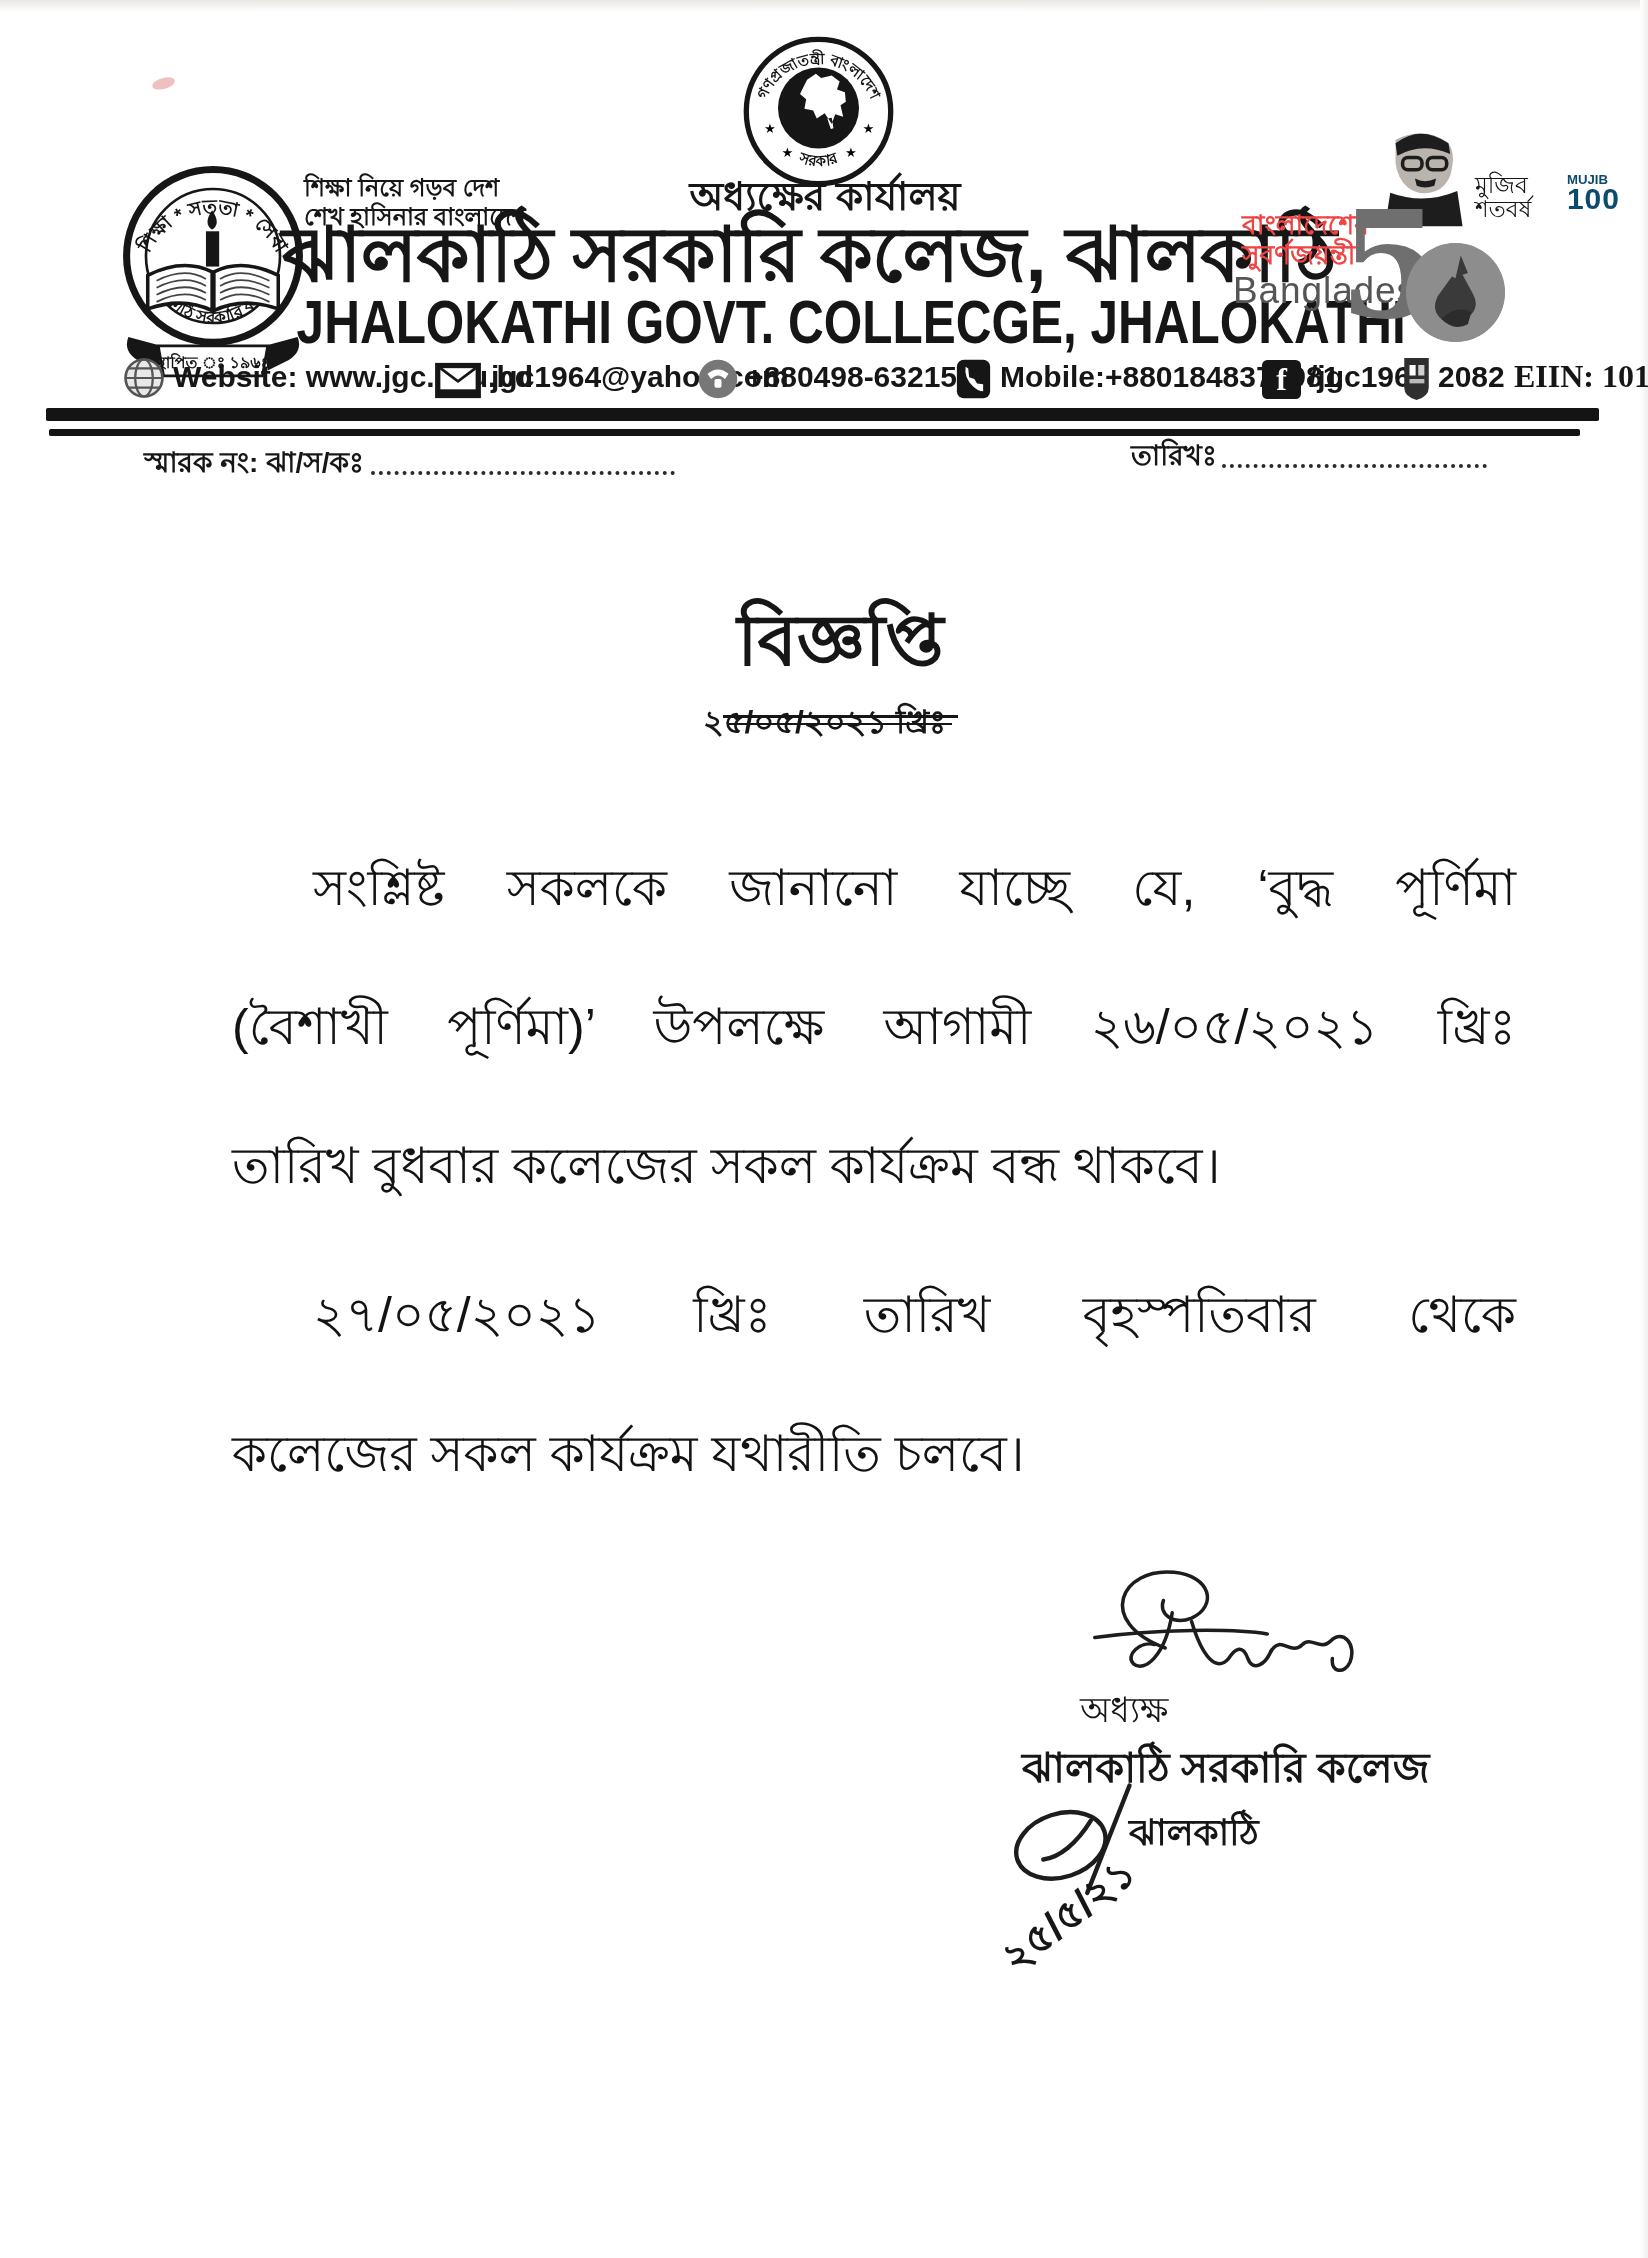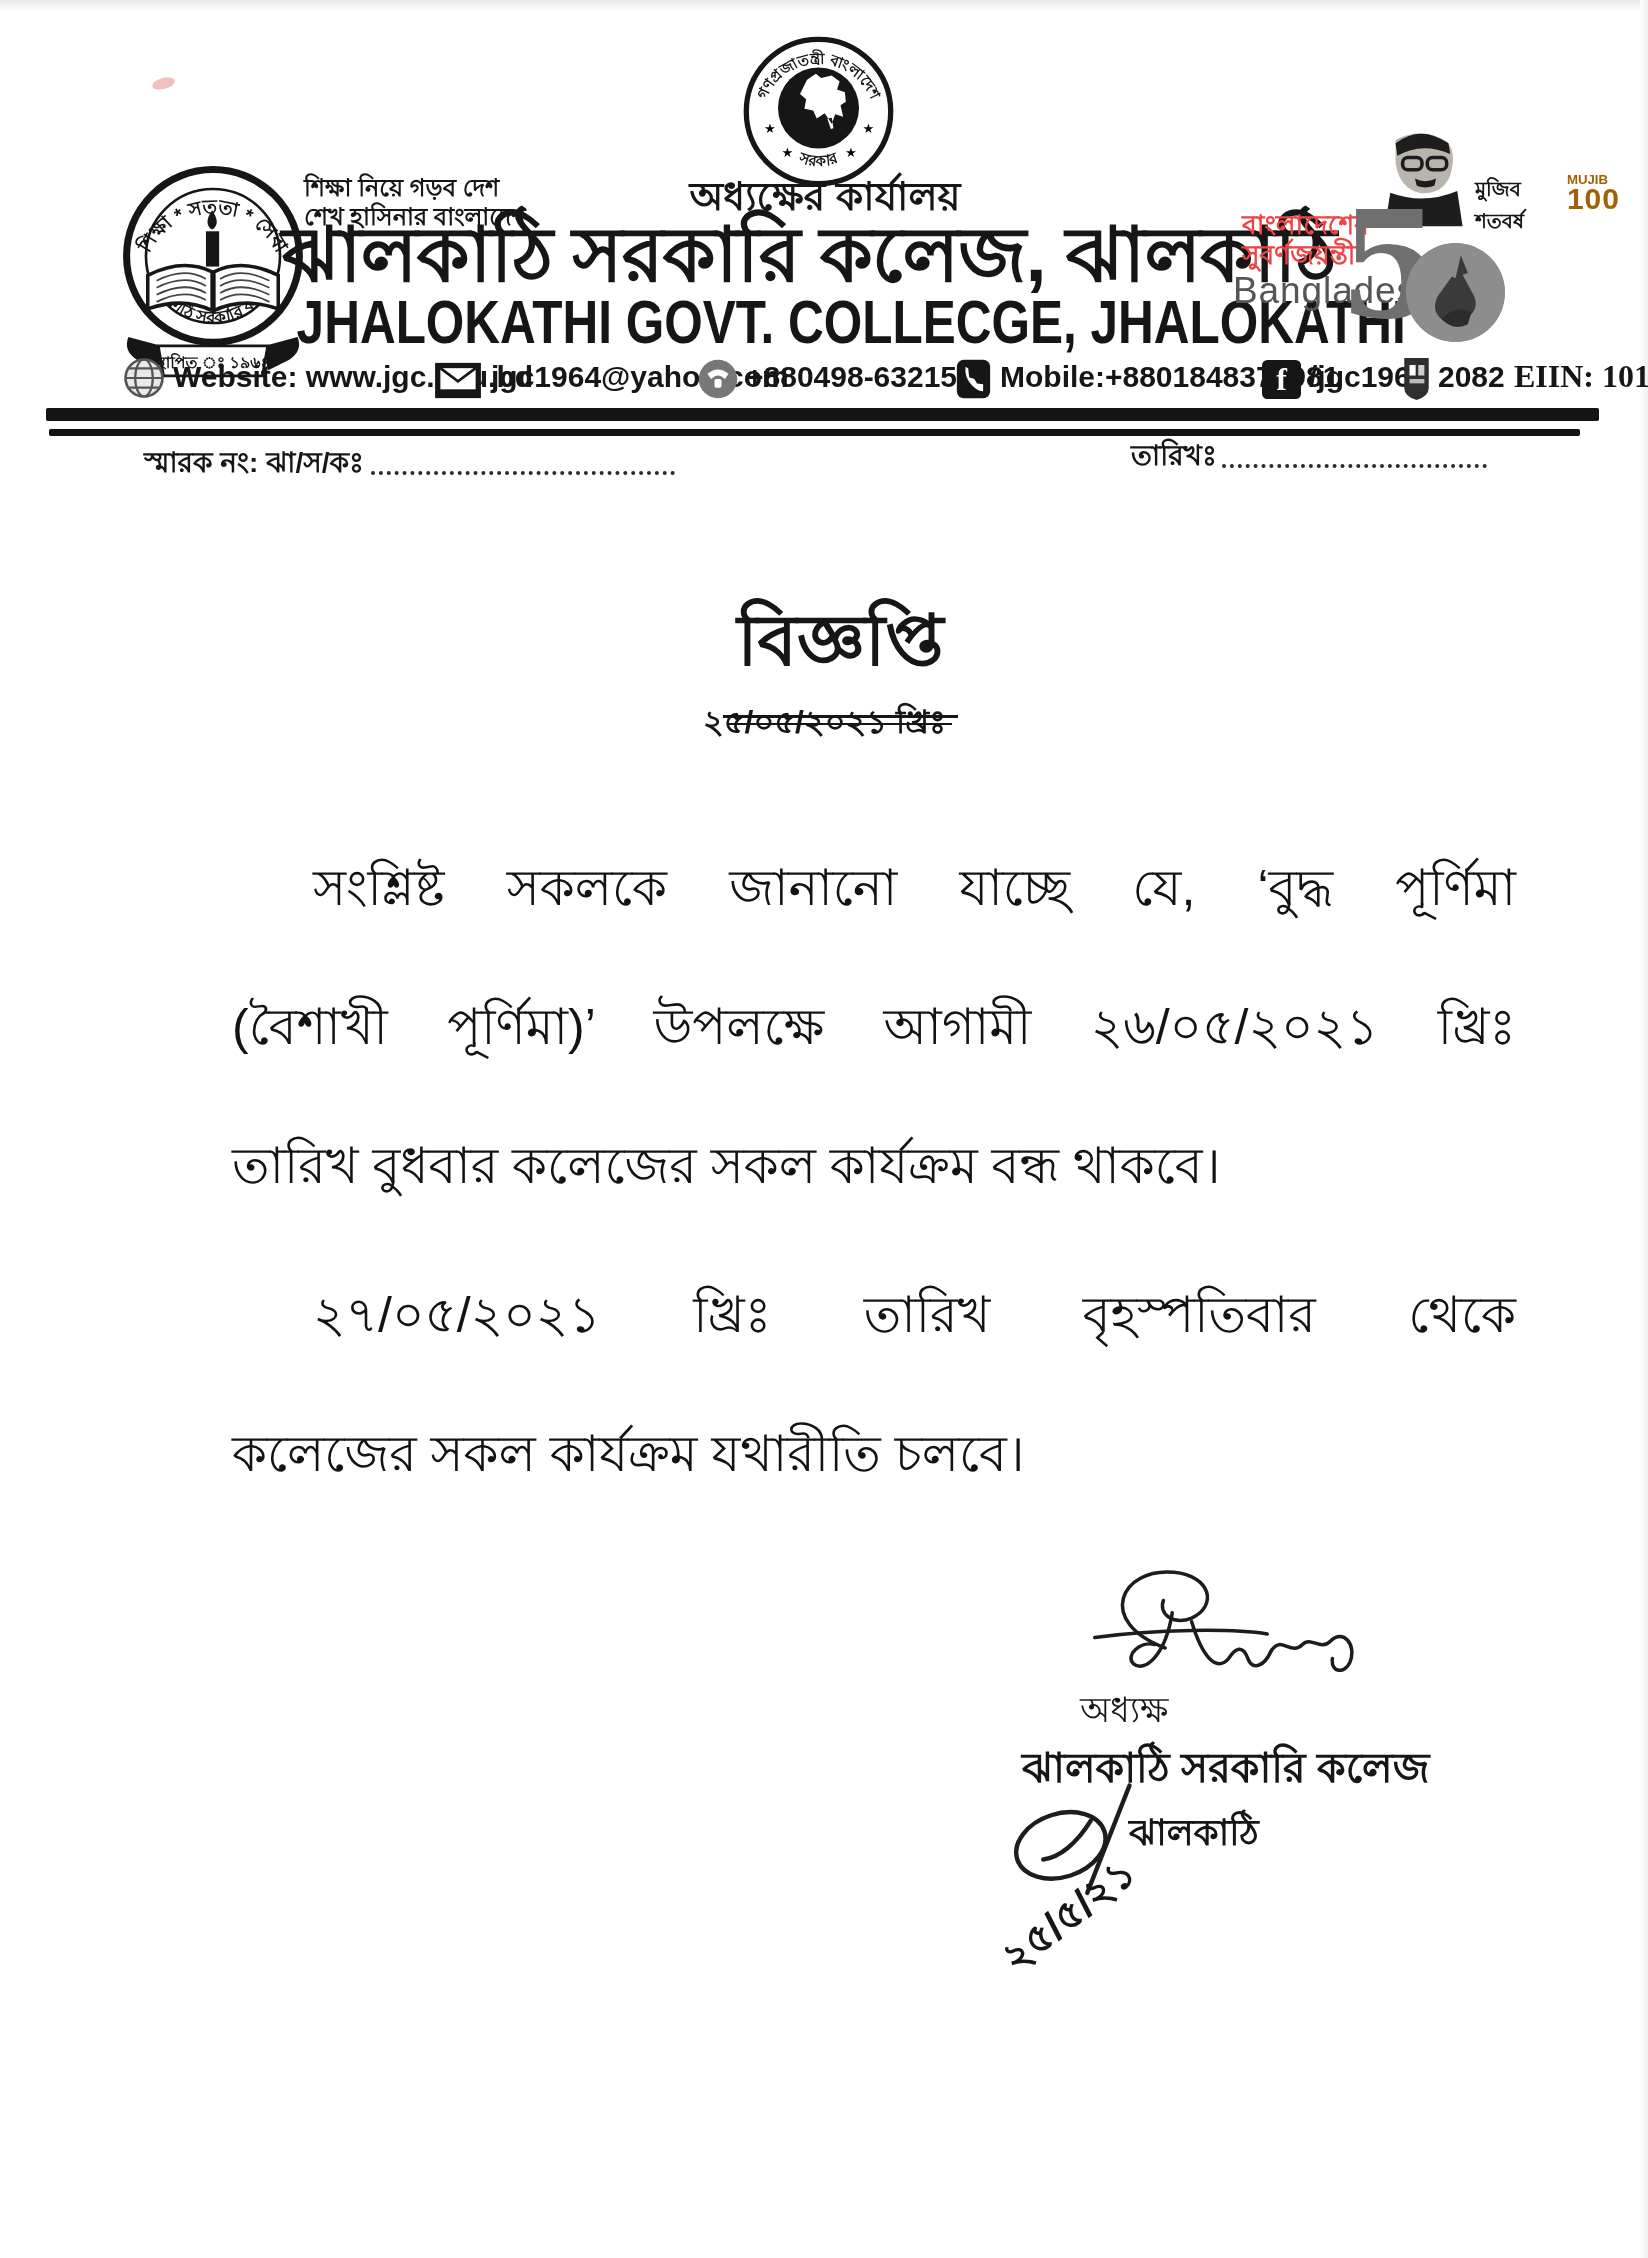--- a/index.html
+++ b/index.html
@@ -21,22 +21,22 @@
   .office-title{left:609px;top:166px;width:432px;text-align:center;font-size:39px;font-weight:700;}
   .college-bn{left:282px;top:196px;width:997px;text-align:center;font-size:76px;font-weight:800;white-space:nowrap;letter-spacing:-0.9px;}
   .college-en{left:291px;top:293px;width:979px;text-align:center;}
   .college-en span{display:inline-block;font-size:50px;font-weight:900;letter-spacing:0px;transform:scale(.99,1.22);transform-origin:center;white-space:nowrap;}
 
   
   .jubilee-bn{left:1242px;top:210px;font-size:26.5px;font-weight:700;line-height:30px;color:#ef4444;}
   .jubilee-en{left:1233px;top:270px;font-size:37px;color:#555;letter-spacing:0.9px;}
   .big-five{left:1339px;top:191px;font-size:148px;font-weight:800;color:#6f6f6f;line-height:1;font-family:"DejaVu Serif","Liberation Serif",serif;}
   .zero-circle{left:1406px;top:243px;width:99px;height:99px;border-radius:50%;background:#8a8a8a;overflow:hidden;}
-  .mujib-text-bn{left:1475px;top:173px;font-size:20px;font-weight:700;line-height:32px;width:97px;}
-  .mujib-text-en{left:1567px;top:173px;color:#a16207;font-weight:700;font-size:13.2px;line-height:13.2px;}
+  .mujib-text-bn{left:1475px;top:173px;font-size:23px;font-weight:400;line-height:24px;width:97px;}
+  .mujib-text-en{left:1567px;top:173px;color:#0c4a6e;font-weight:700;font-size:13.2px;line-height:13.2px;}
   .mujib-text-en b{display:block;font-size:30px;line-height:26.5px;letter-spacing:0.9px;}
 
   
   .contact-item{top:360px;font-size:30px;font-weight:700;white-space:nowrap;}
   .eiin{font-family:"Liberation Serif","DejaVu Serif",serif;font-size:32px;font-weight:700;}
   .cicon{top:356px;}
 
   
   .rule1{left:46px;top:408px;width:1553px;height:13.2px;background:#141414;border-radius:1.8px;}
   .rule2{left:49px;top:429px;width:1531px;height:7px;background:#141414;border-radius:1.8px;}

